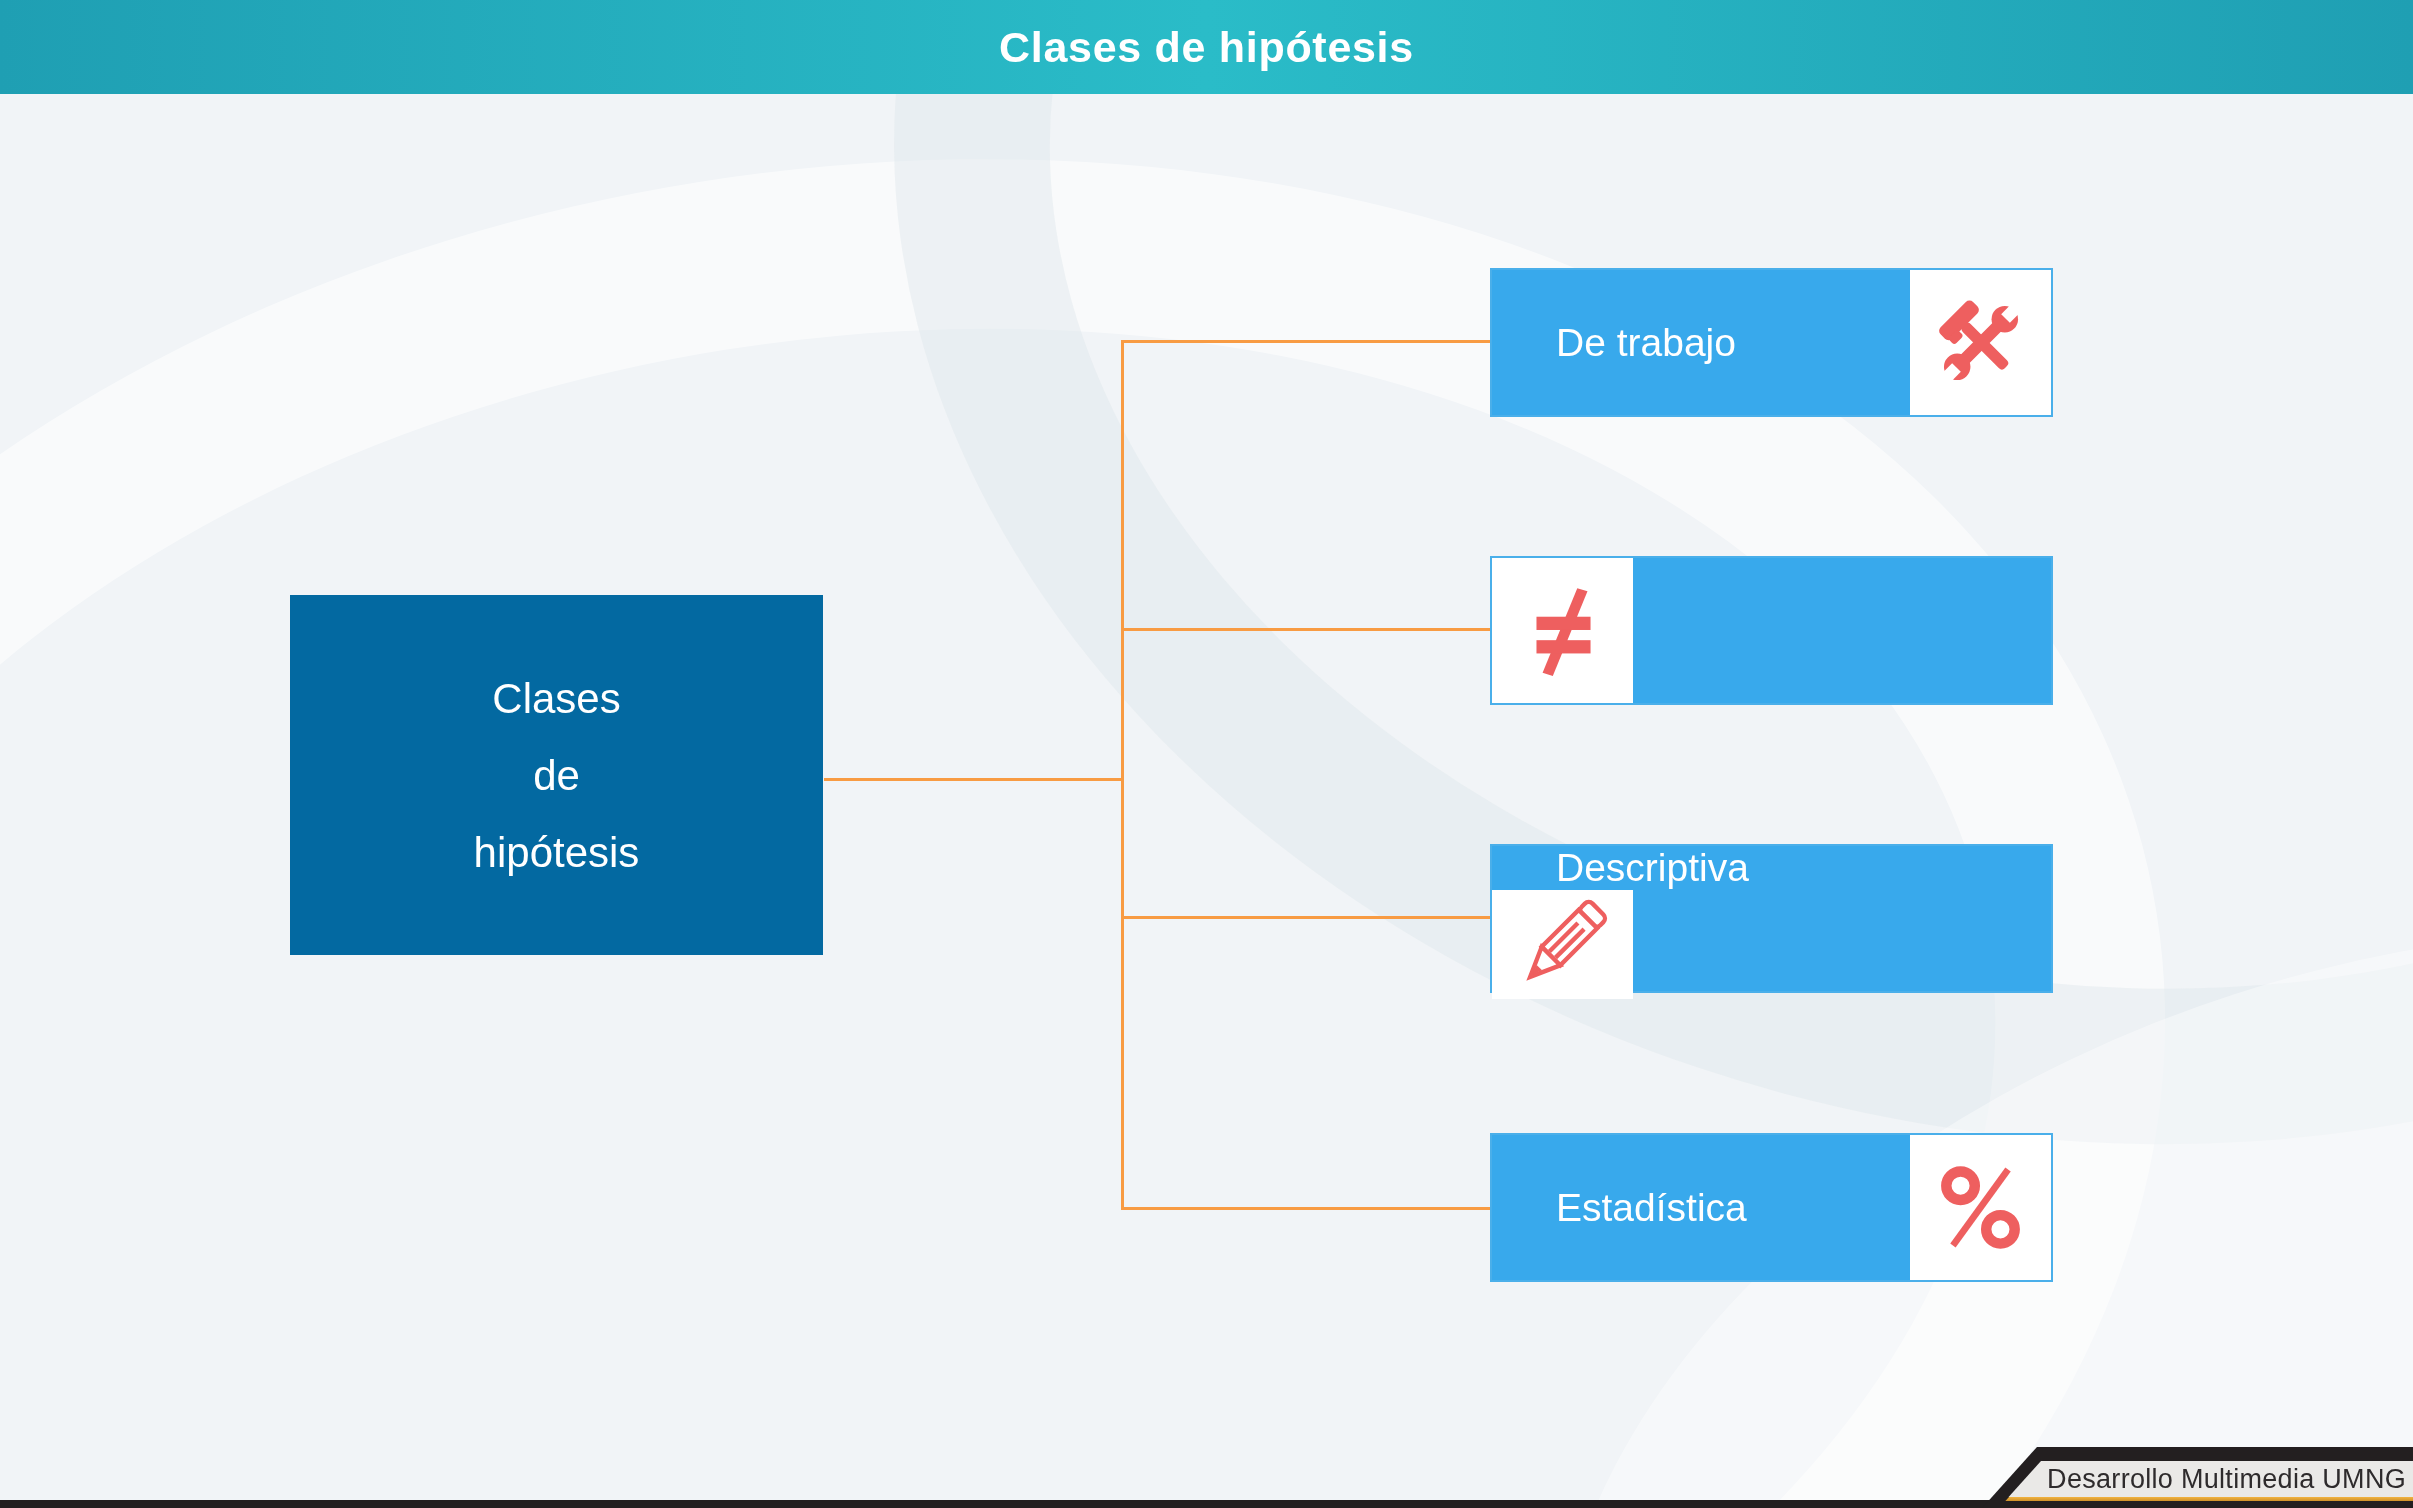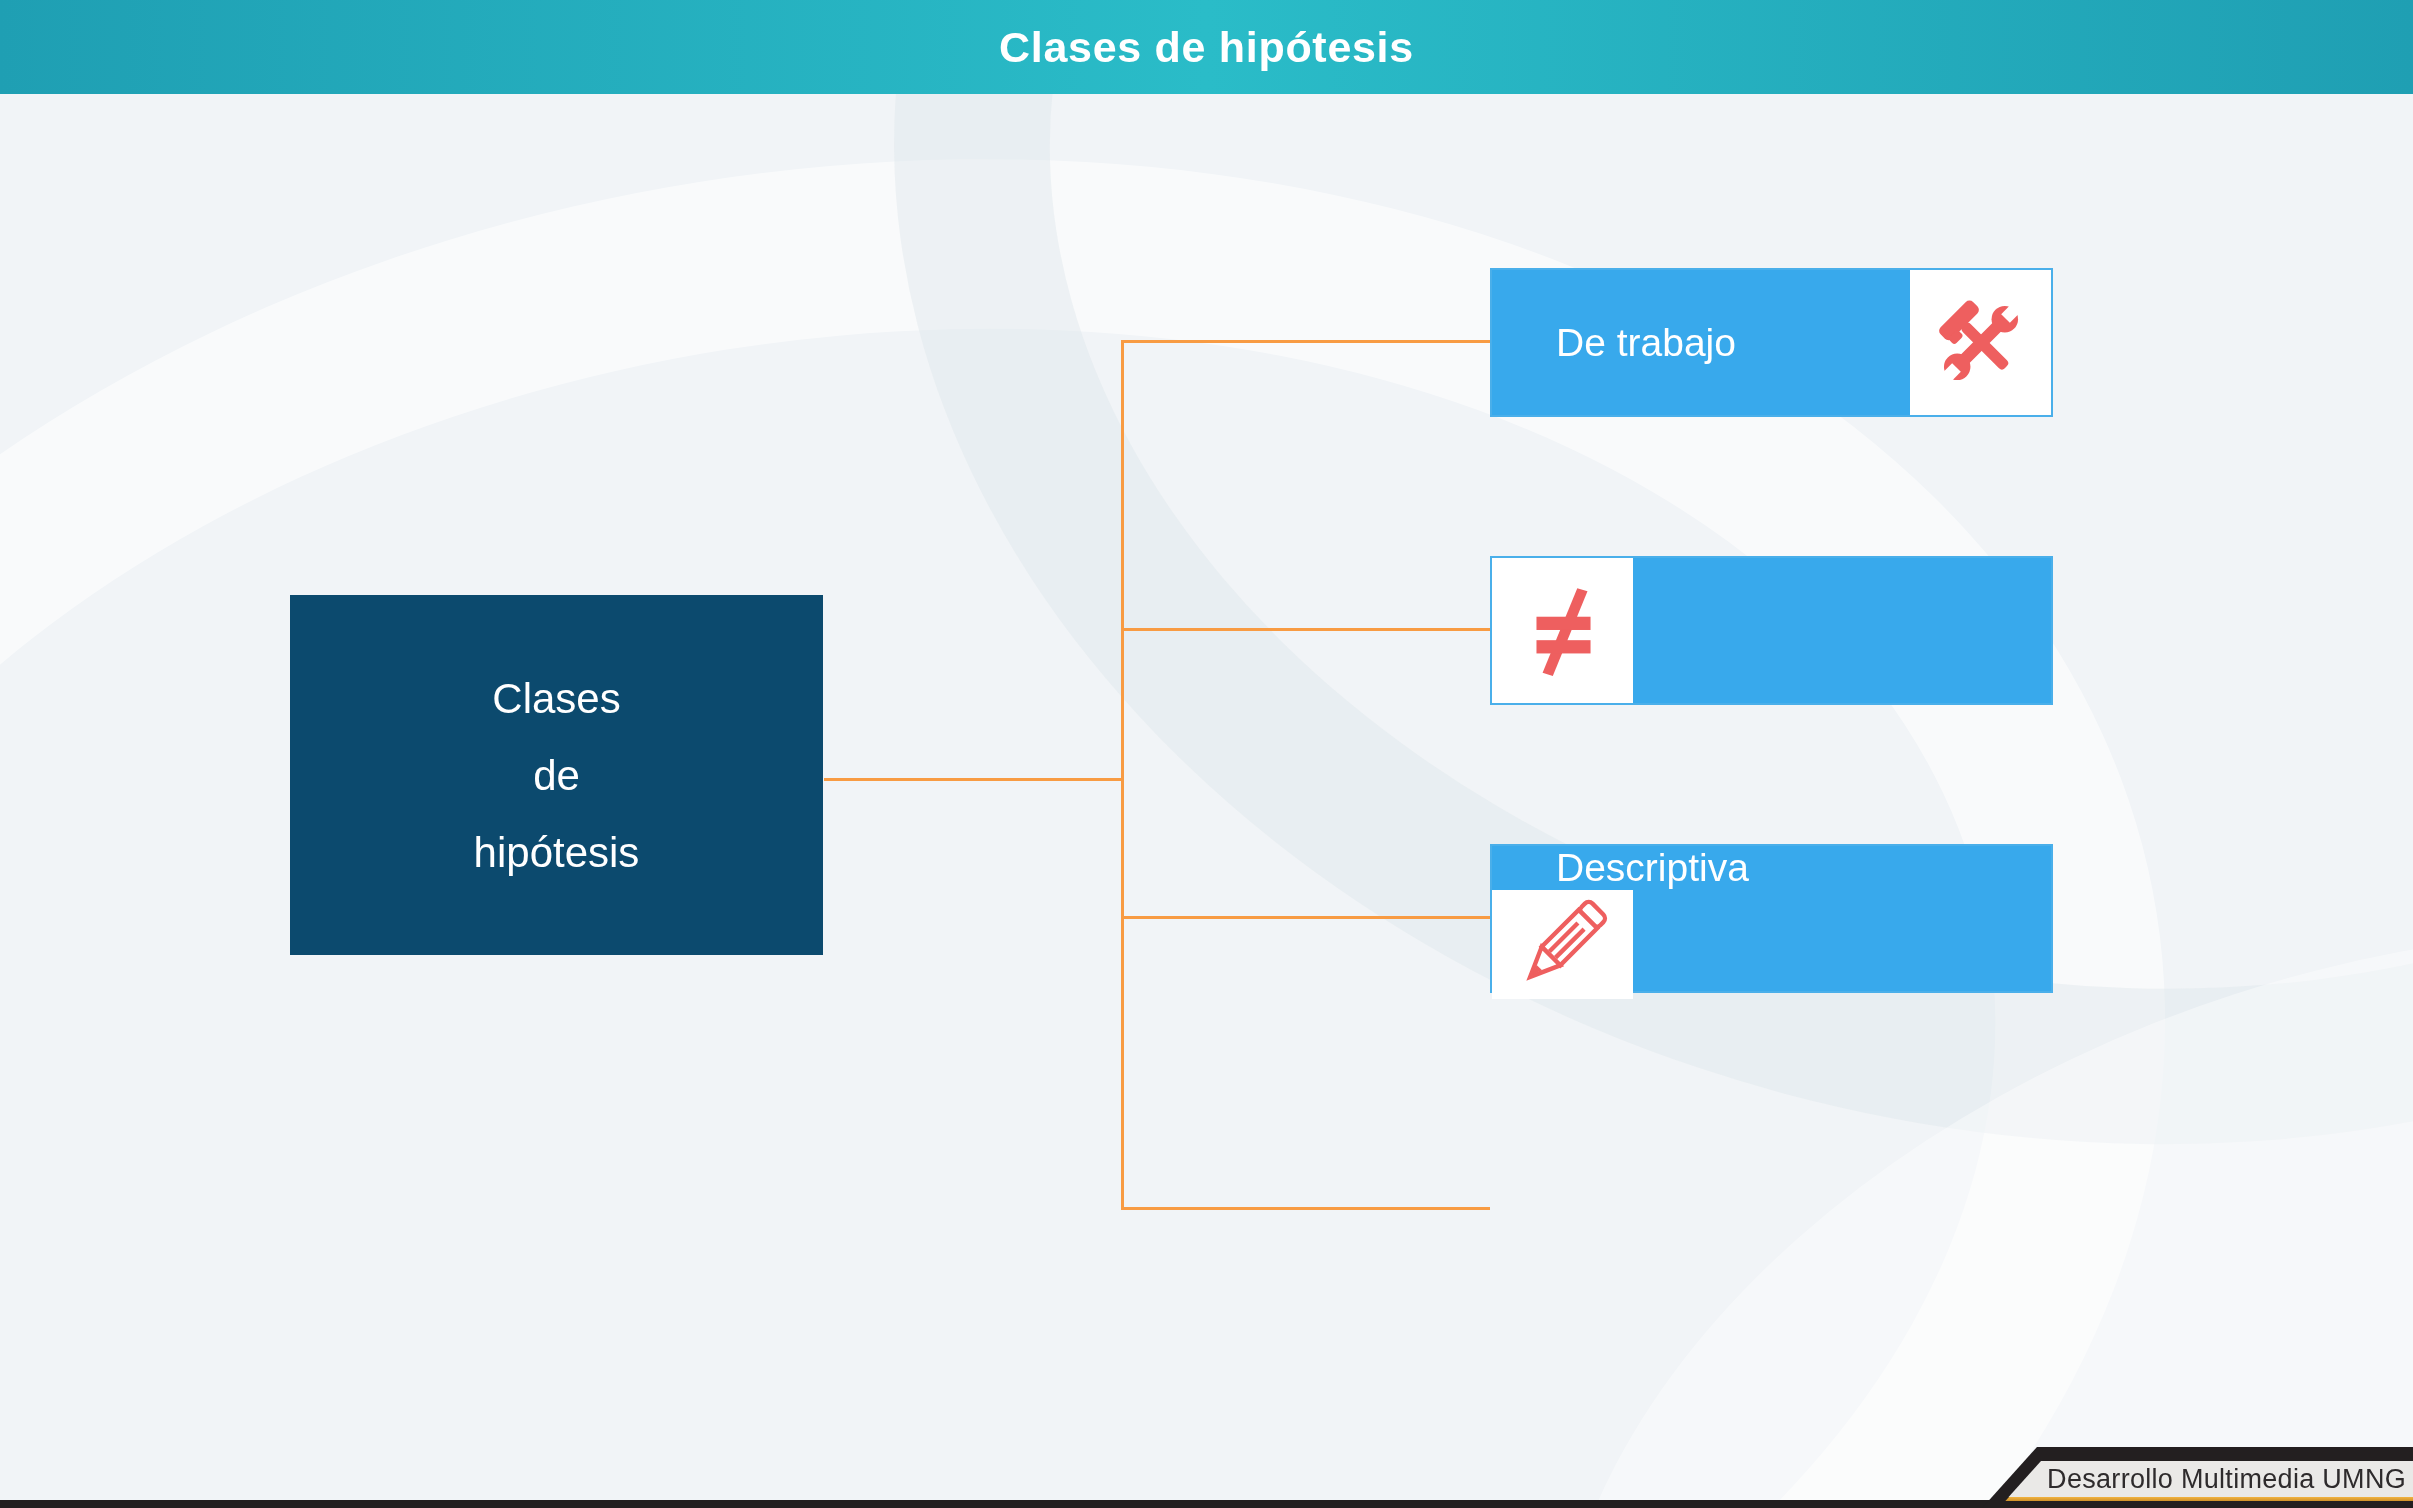--- a/index.html
+++ b/index.html
@@ -28,21 +28,21 @@
   .conn-trunk{left:1121px;top:340px;width:2.7px;height:869px;}
   .conn-b{left:1121px;width:369px;height:2.7px;}
   .conn-b1{top:340px;}
   .conn-b2{top:628px;}
   .conn-b3{top:916px;}
   .conn-b4{top:1207px;}
 
   
   .root-node{
     position:absolute;left:290px;top:595px;width:533px;height:360px;
-    background:#0c4a6e;color:#ffffff;
+    background:#0369a1;color:#ffffff;
     display:flex;flex-direction:column;align-items:center;justify-content:center;
     text-align:center;font-size:42px;line-height:77px;
   }
 
   
   .branch{
     position:absolute;left:1490px;width:563px;height:149px;
     background:#38a9ec;border:2.7px solid #4aafea;box-sizing:border-box;
     display:flex;flex-direction:row;
   }
@@ -149,20 +149,34 @@
             <line x1="46" y1="26" x2="46" y2="63"></line>
             <line x1="54" y1="26" x2="54" y2="63"></line>
             <path d="M38 65 L62 65 L50 92 Z" fill="#ffffff"></path>
             <path d="M46.5 80 L53.5 80 L50 89 Z" fill="#ee5f5f" stroke="none"></path>
           </g>
         </svg>
       </span>
     </div>
   </div>
 
+  <div class="branch branch-4">
+    <div class="branch-label">Estadística</div>
+    <div class="branch-iconbox">
+      <span>
+        <svg width="95" height="95" viewBox="0 0 100 100">
+          <g stroke="#ee5f5f" fill="none">
+            <circle cx="29" cy="27" r="15" stroke-width="11"></circle>
+            <circle cx="71" cy="73" r="15" stroke-width="11"></circle>
+            <line x1="79" y1="10" x2="21" y2="90" stroke-width="7"></line>
+          </g>
+        </svg>
+      </span>
+    </div>
+  </div>
 
   <div class="footer-bar"></div>
   <div class="footer-tab">
     <div class="tab-layer tab-black"></div>
     <div class="tab-layer tab-gray"></div>
     <div class="tab-layer tab-gold"></div>
     <div class="tab-text">Desarrollo Multimedia UMNG</div>
   </div>
 
 </div>

